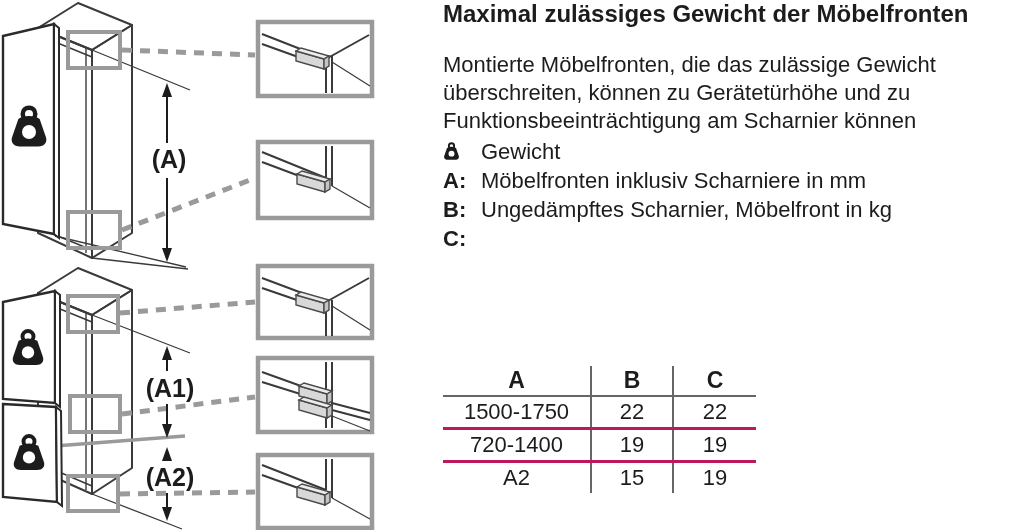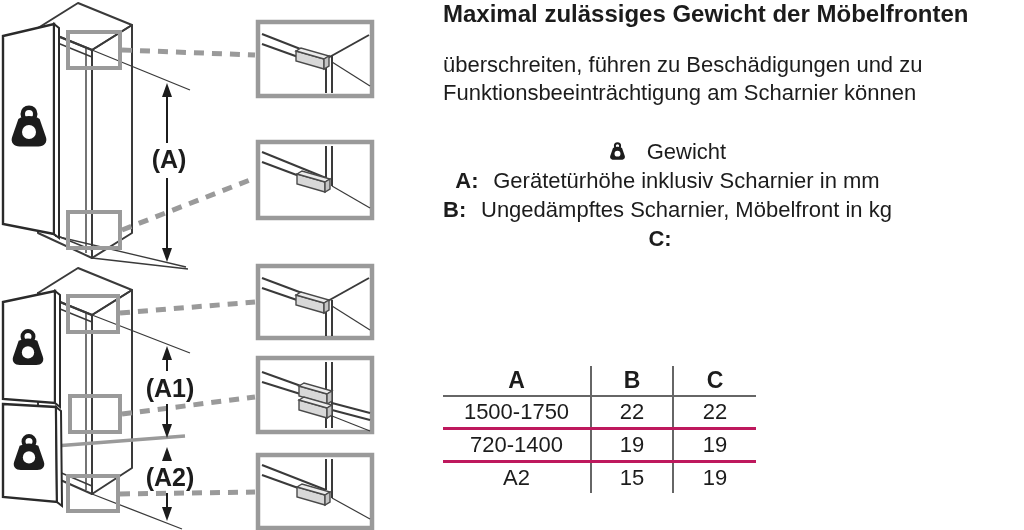--- a/index.html
+++ b/index.html
@@ -7,21 +7,21 @@
     width:1024px;height:530px;background:#ffffff;position:relative;overflow:hidden;
     font-family:"Liberation Sans",sans-serif;color:#1c1c1c;
     -webkit-font-smoothing:antialiased;
   }
   .diagram-col{position:absolute;left:0;top:0;width:440px;height:530px;}
   .text-col{position:absolute;left:443px;top:0;width:578px;height:530px;}
   .title{position:absolute;top:0;left:0;margin:0;font-size:24px;font-weight:700;white-space:nowrap;}
   .intro{position:absolute;top:51px;left:0;font-size:22px;line-height:28px;}
   .intro div{white-space:nowrap;}
   .legend{position:absolute;top:137px;left:0;font-size:22px;}
-  .legend-row{display:flex;align-items:center;height:29px;justify-content:center;}
+  .legend-row{display:flex;align-items:center;height:29px;}
   .legend-keycol{width:38px;flex:none;font-weight:700;}
   .legend-iconcol{width:38px;flex:none;display:flex;align-items:center;}
   .legend-text{white-space:nowrap;}
   .spec-table{
     position:absolute;top:366px;left:0;border-collapse:collapse;table-layout:fixed;
     text-align:center;color:#1c1c1c;
   }
   .spec-table col.c-a{width:148px}
   .spec-table col.c-b{width:82px}
   .spec-table col.c-c{width:83px}
@@ -190,36 +190,37 @@
       <use href="#hinge-block" transform="translate(297,487)"></use>
     </g>
   </g>
 </svg>
 </div>
 
 <div class="text-col">
   <h1 class="title">Maximal zulässiges Gewicht der Möbelfronten</h1>
 
   <div class="intro">
-    <div>überschreiten, führen zu Beschädigungen und zu</div>
+    <div>Montierte Möbelfronten, die das zulässige Gewicht</div>
+    <div>überschreiten, können zu Gerätetürhöhe und zu</div>
     <div>Funktionsbeeinträchtigung am Scharnier können</div>
   </div>
 
   <div class="legend">
     <div class="legend-row">
       <span class="legend-iconcol">
         <svg width="17" height="19" viewBox="-16 -17 32 34">
             <use href="#w-icon"></use>
           </svg>
       </span>
       <span class="legend-text">Gewicht</span>
     </div>
     <div class="legend-row">
       <span class="legend-keycol">A:</span>
-      <span class="legend-text">Gerätetürhöhe inklusiv Scharnier in mm</span>
+      <span class="legend-text">Möbelfronten inklusiv Scharniere in mm</span>
     </div>
     <div class="legend-row">
       <span class="legend-keycol">B:</span>
       <span class="legend-text">Ungedämpftes Scharnier, Möbelfront in kg</span>
     </div>
     <div class="legend-row">
       <span class="legend-keycol">C:</span>
     </div>
   </div>
 

